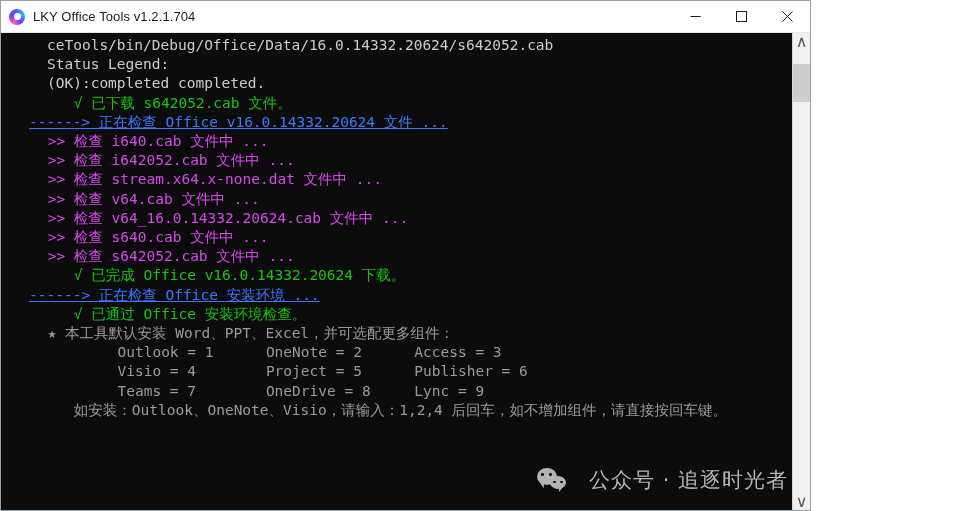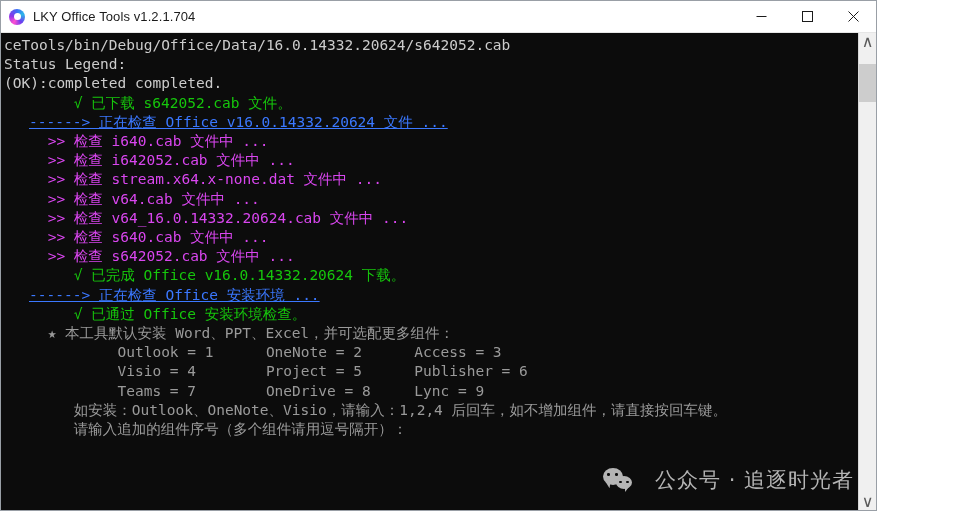--- a/index.html
+++ b/index.html
@@ -9,21 +9,21 @@
   }
   body {
     width: 979px;
     height: 511px;
     overflow: hidden;
     font-family: "Liberation Sans", sans-serif;
   }
 
   .window {
     position: relative;
-    width: 877px;
+    width: 811px;
     height: 511px;
     box-sizing: border-box;
     border: 1px solid #999fa6;
     background: #ffffff;
     display: flex;
     flex-direction: column;
     overflow: hidden;
   }
 
   
@@ -99,21 +99,21 @@
   }
   .line {
     font-family: "DejaVu Sans Mono", "Liberation Mono", monospace;
     font-size: 14.5px;
     line-height: 19.2px;
     white-space: pre;
     color: #cccccc;
     letter-spacing: 0px;
   }
   .line.blank { color: transparent; }
-  .c-white  { color: #cccccc; }
+  .c-white  { color: #cccccc; margin-left: 43px; }
   .c-green  { color: #16c60c; }
   .c-blue   { color: #3b78ff; }
   .c-yellow { color: #d946ef; }
   .c-gray   { color: #9a9a9a; }
   .underline { text-decoration: underline; margin-left: 25px; }
 
   
   .scrollbar {
     flex: 0 0 17px;
     width: 17px;
@@ -240,21 +240,20 @@
         <div class="line c-white blank"></div>
         <div class="line c-blue underline">------&gt; 正在检查 Office 安装环境 ...</div>
         <div class="line c-green">        √ 已通过 Office 安装环境检查。</div>
         <div class="line c-white blank"></div>
         <div class="line c-gray">     ★ 本工具默认安装 Word、PPT、Excel，并可选配更多组件：</div>
         <div class="line c-gray">             Outlook = 1      OneNote = 2      Access = 3</div>
         <div class="line c-gray">             Visio = 4        Project = 5      Publisher = 6</div>
         <div class="line c-gray">             Teams = 7        OneDrive = 8     Lync = 9</div>
         <div class="line c-gray">        如安装：Outlook、OneNote、Visio，请输入：1,2,4 后回车，如不增加组件，请直接按回车键。</div>
         <div class="line c-white blank"></div>
-        <div class="line c-gray">        请输入追加的组件序号（多个组件请用逗号隔开）：</div>
       </div>
 
     <div class="scrollbar">
       <div class="sb-arrow">∧</div>
       <div class="sb-track">
         <div class="sb-thumb"></div>
       </div>
       <div class="sb-arrow">∨</div>
     </div>
 

